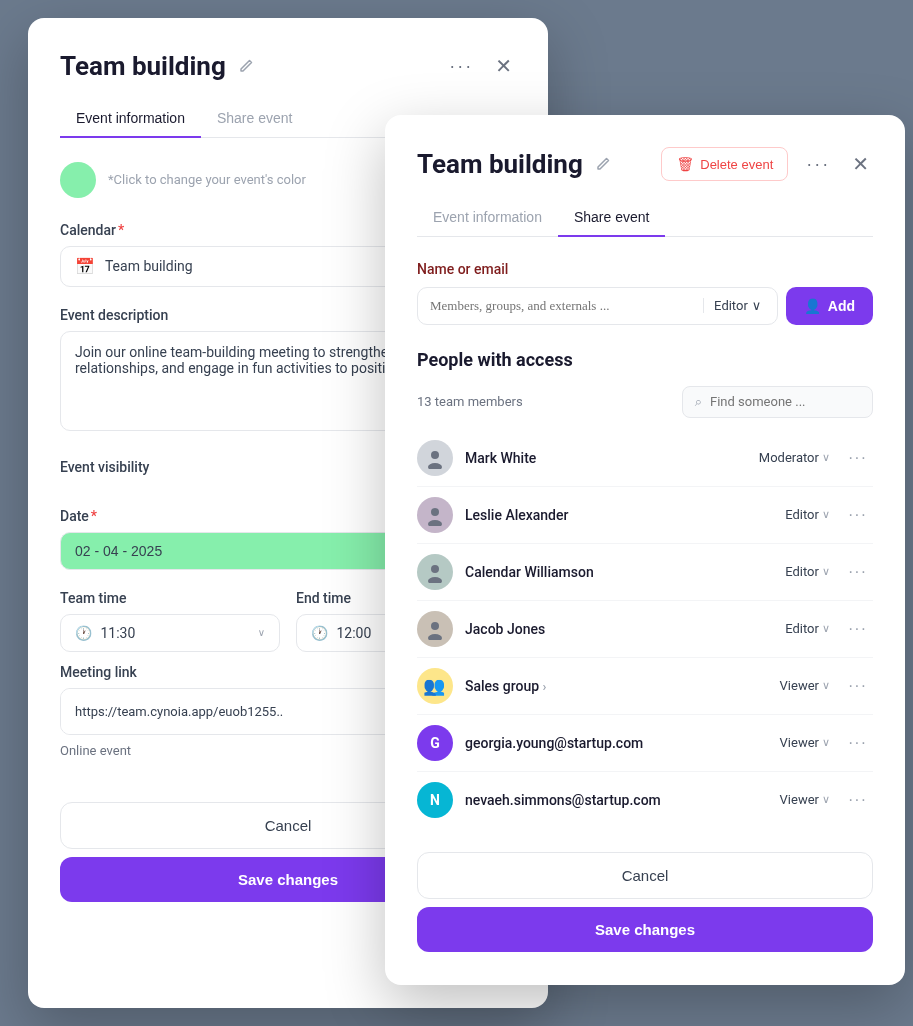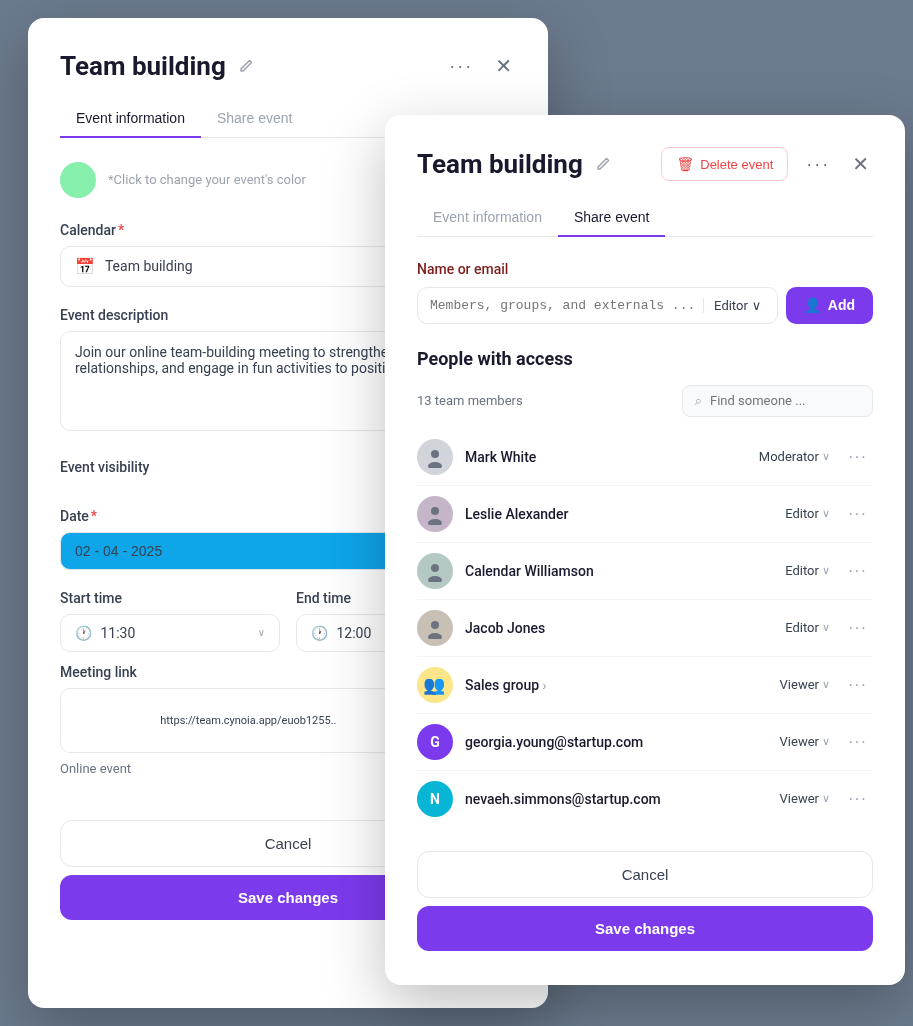--- a/index.html
+++ b/index.html
@@ -161,21 +161,21 @@
     }
 
     .input-field {
       width: 100%;
       border: 1.5px solid #e5e7eb;
       border-radius: 10px;
       padding: 10px 14px;
       font-size: 14px;
       color: #374151;
       outline: none;
-      background: #0ea5e9;
+      background: #86efac;
     }
 
     .calendar-input {
       display: flex;
       align-items: center;
       gap: 10px;
       border: 1.5px solid #e5e7eb;
       border-radius: 10px;
       padding: 10px 14px;
       font-size: 14px;
@@ -269,26 +269,25 @@
       display: flex;
       align-items: center;
       border: 1.5px solid #e5e7eb;
       border-radius: 10px;
       overflow: hidden;
     }
 
     .link-input {
       flex: 1;
       border: none;
-      padding: 25px 14px;
-      font-size: 11px;
+      padding: 15px 14px;
+      font-size: 13px;
       color: #374151;
       outline: none;
       font-family: inherit;
-      text-align: center;
     }
 
     .link-copy-btn {
       padding: 10px 12px;
       background: #fff;
       border: none;
       cursor: pointer;
       color: #9ca3af;
       font-size: 16px;
       border-left: 1.5px solid #e5e7eb;
@@ -385,21 +384,21 @@
       padding: 0 12px;
     }
 
     .invite-input {
       flex: 1;
       border: none;
       padding: 10px 0;
       font-size: 13px;
       color: #4c1d95;
       outline: none;
-      font-family: Liberation Mono, monospace;
+      font-family: Liberation Serif, serif;
     }
 
     .role-select {
       display: flex;
       align-items: center;
       gap: 4px;
       font-size: 13px;
       color: #374151;
       cursor: pointer;
       padding: 0 4px;
@@ -580,21 +579,21 @@
 
   <div class="field-group">
     <div class="field-label">
       <span>Date</span><span class="required">*</span>
     </div>
     <input class="input-field" type="text" value="02 - 04 - 2025" style="">
   </div>
 
   <div class="time-row">
     <div class="time-group">
-      <div class="field-label">Start time</div>
+      <div class="field-label">Team time</div>
       <div class="time-input">
         <div class="time-inner">
           <span class="clock-icon">🕐</span>
           <span>11:30</span>
         </div>
         <span class="chevron-icon">∨</span>
       </div>
     </div>
     <div class="time-group">
       <div class="field-label">End time</div>

